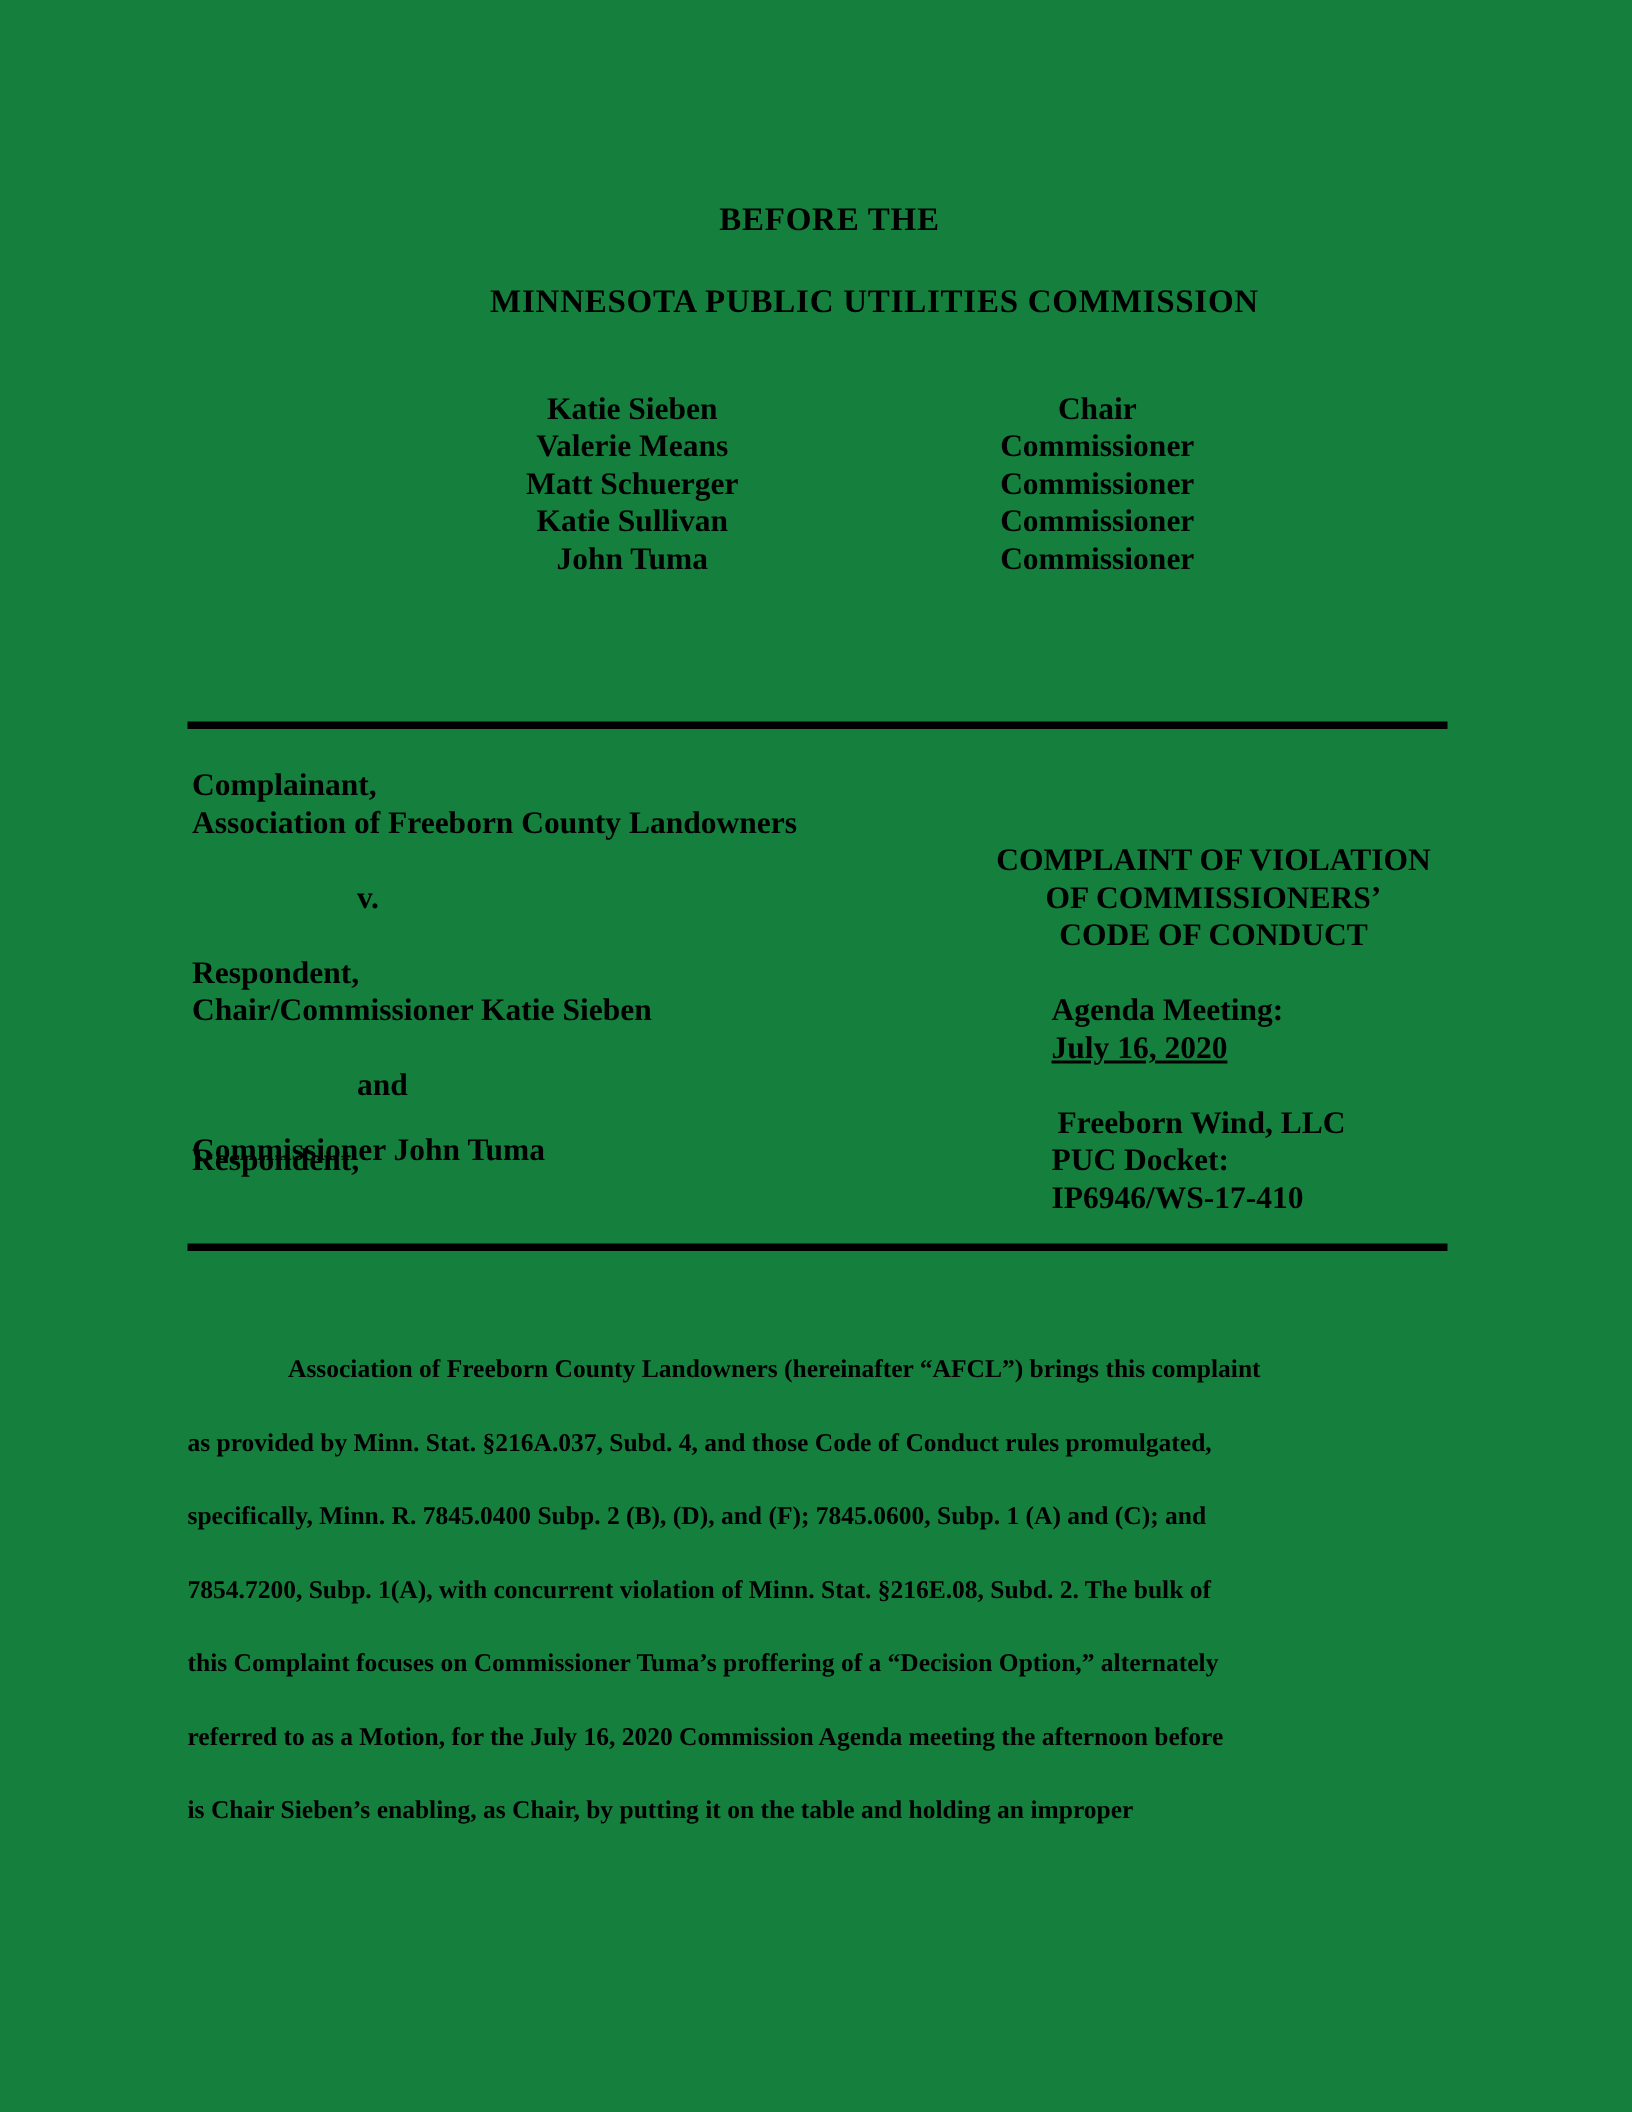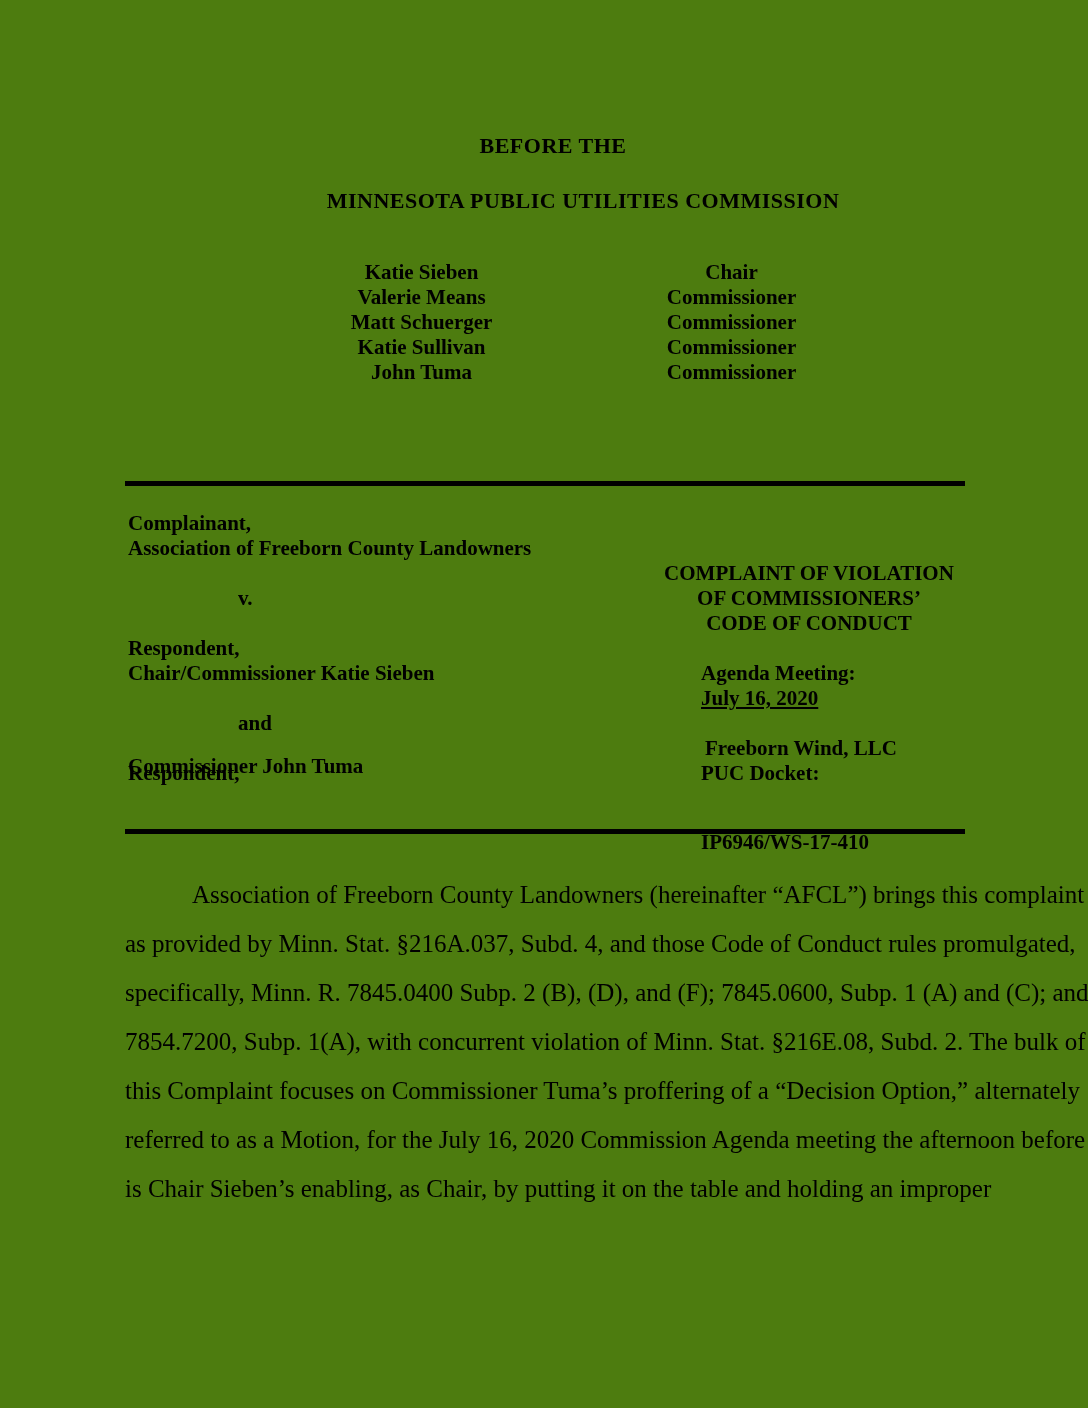--- a/index.html
+++ b/index.html
@@ -5,21 +5,21 @@
   html, body {
     margin: 0;
     padding: 0;
     background: #c8c8c8;
   }
   .page {
     position: relative;
     width: 1088px;
     height: 1408px;
     margin: 0 auto;
-    background: #4d7c0f;
+    background: #15803d;
     color: #000000;
     font-family: "Liberation Serif", "DejaVu Serif", serif;
     overflow: hidden;
   }
   .abs { position: absolute; }
 
   
   .court-heading {
     left: 125px;
     width: 840px;
@@ -79,29 +79,30 @@
   #complaint-title {
     top: 561px;
     left: 658px;
     width: 302px;
     text-align: center;
   }
   #agenda-label   { top: 661px; left: 701px; }
   #agenda-date    { top: 686px; left: 701px; text-decoration: underline; }
   #company-name   { top: 736px; left: 705px; }
   #docket-label   { top: 761px; left: 701px; }
-  #docket-number  { top: 830px; left: 701px; }
+  #docket-number  { top: 786px; left: 701px; }
 
   
   .body-text {
-    top: 870px;
+    top: 888px;
     left: 125px;
     width: 840px;
-    font-size: 25px;
+    font-size: 17px;
     line-height: 49px;
+    font-weight: bold;
   }
   .body-line { white-space: nowrap; }
   .body-line.indent { padding-left: 67px; }
 </style>
 </head>
 <body>
 
 <div class="page">
 
   <div id="heading-line1" class="abs court-heading">BEFORE THE</div>

